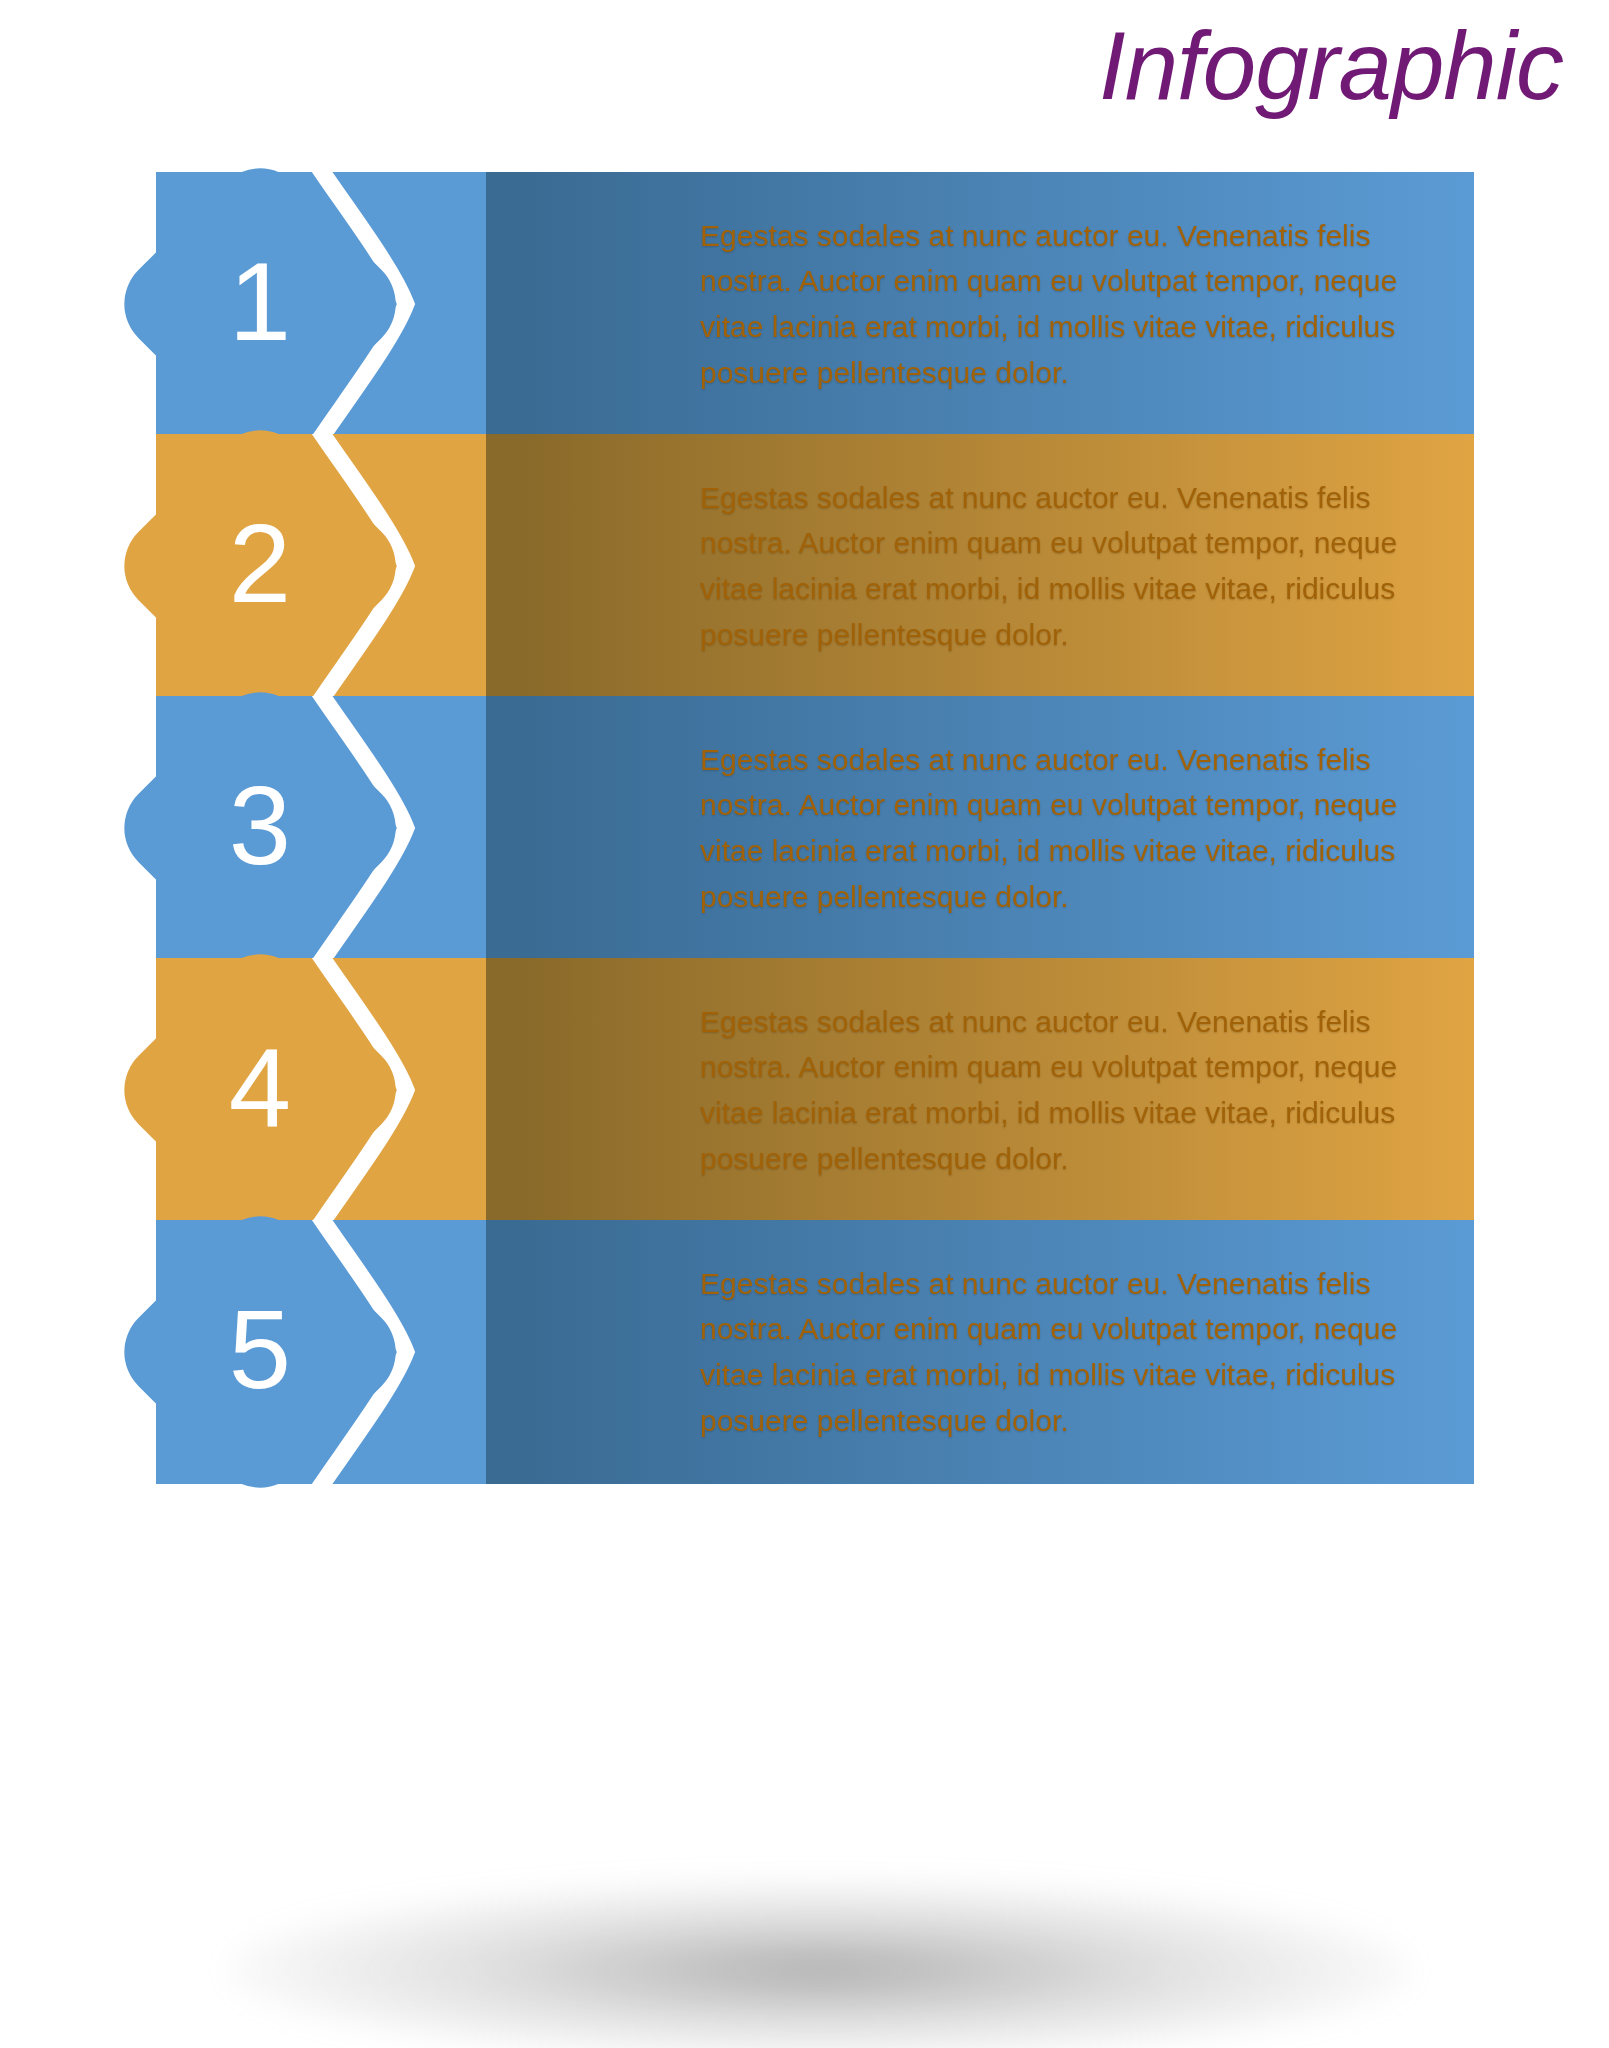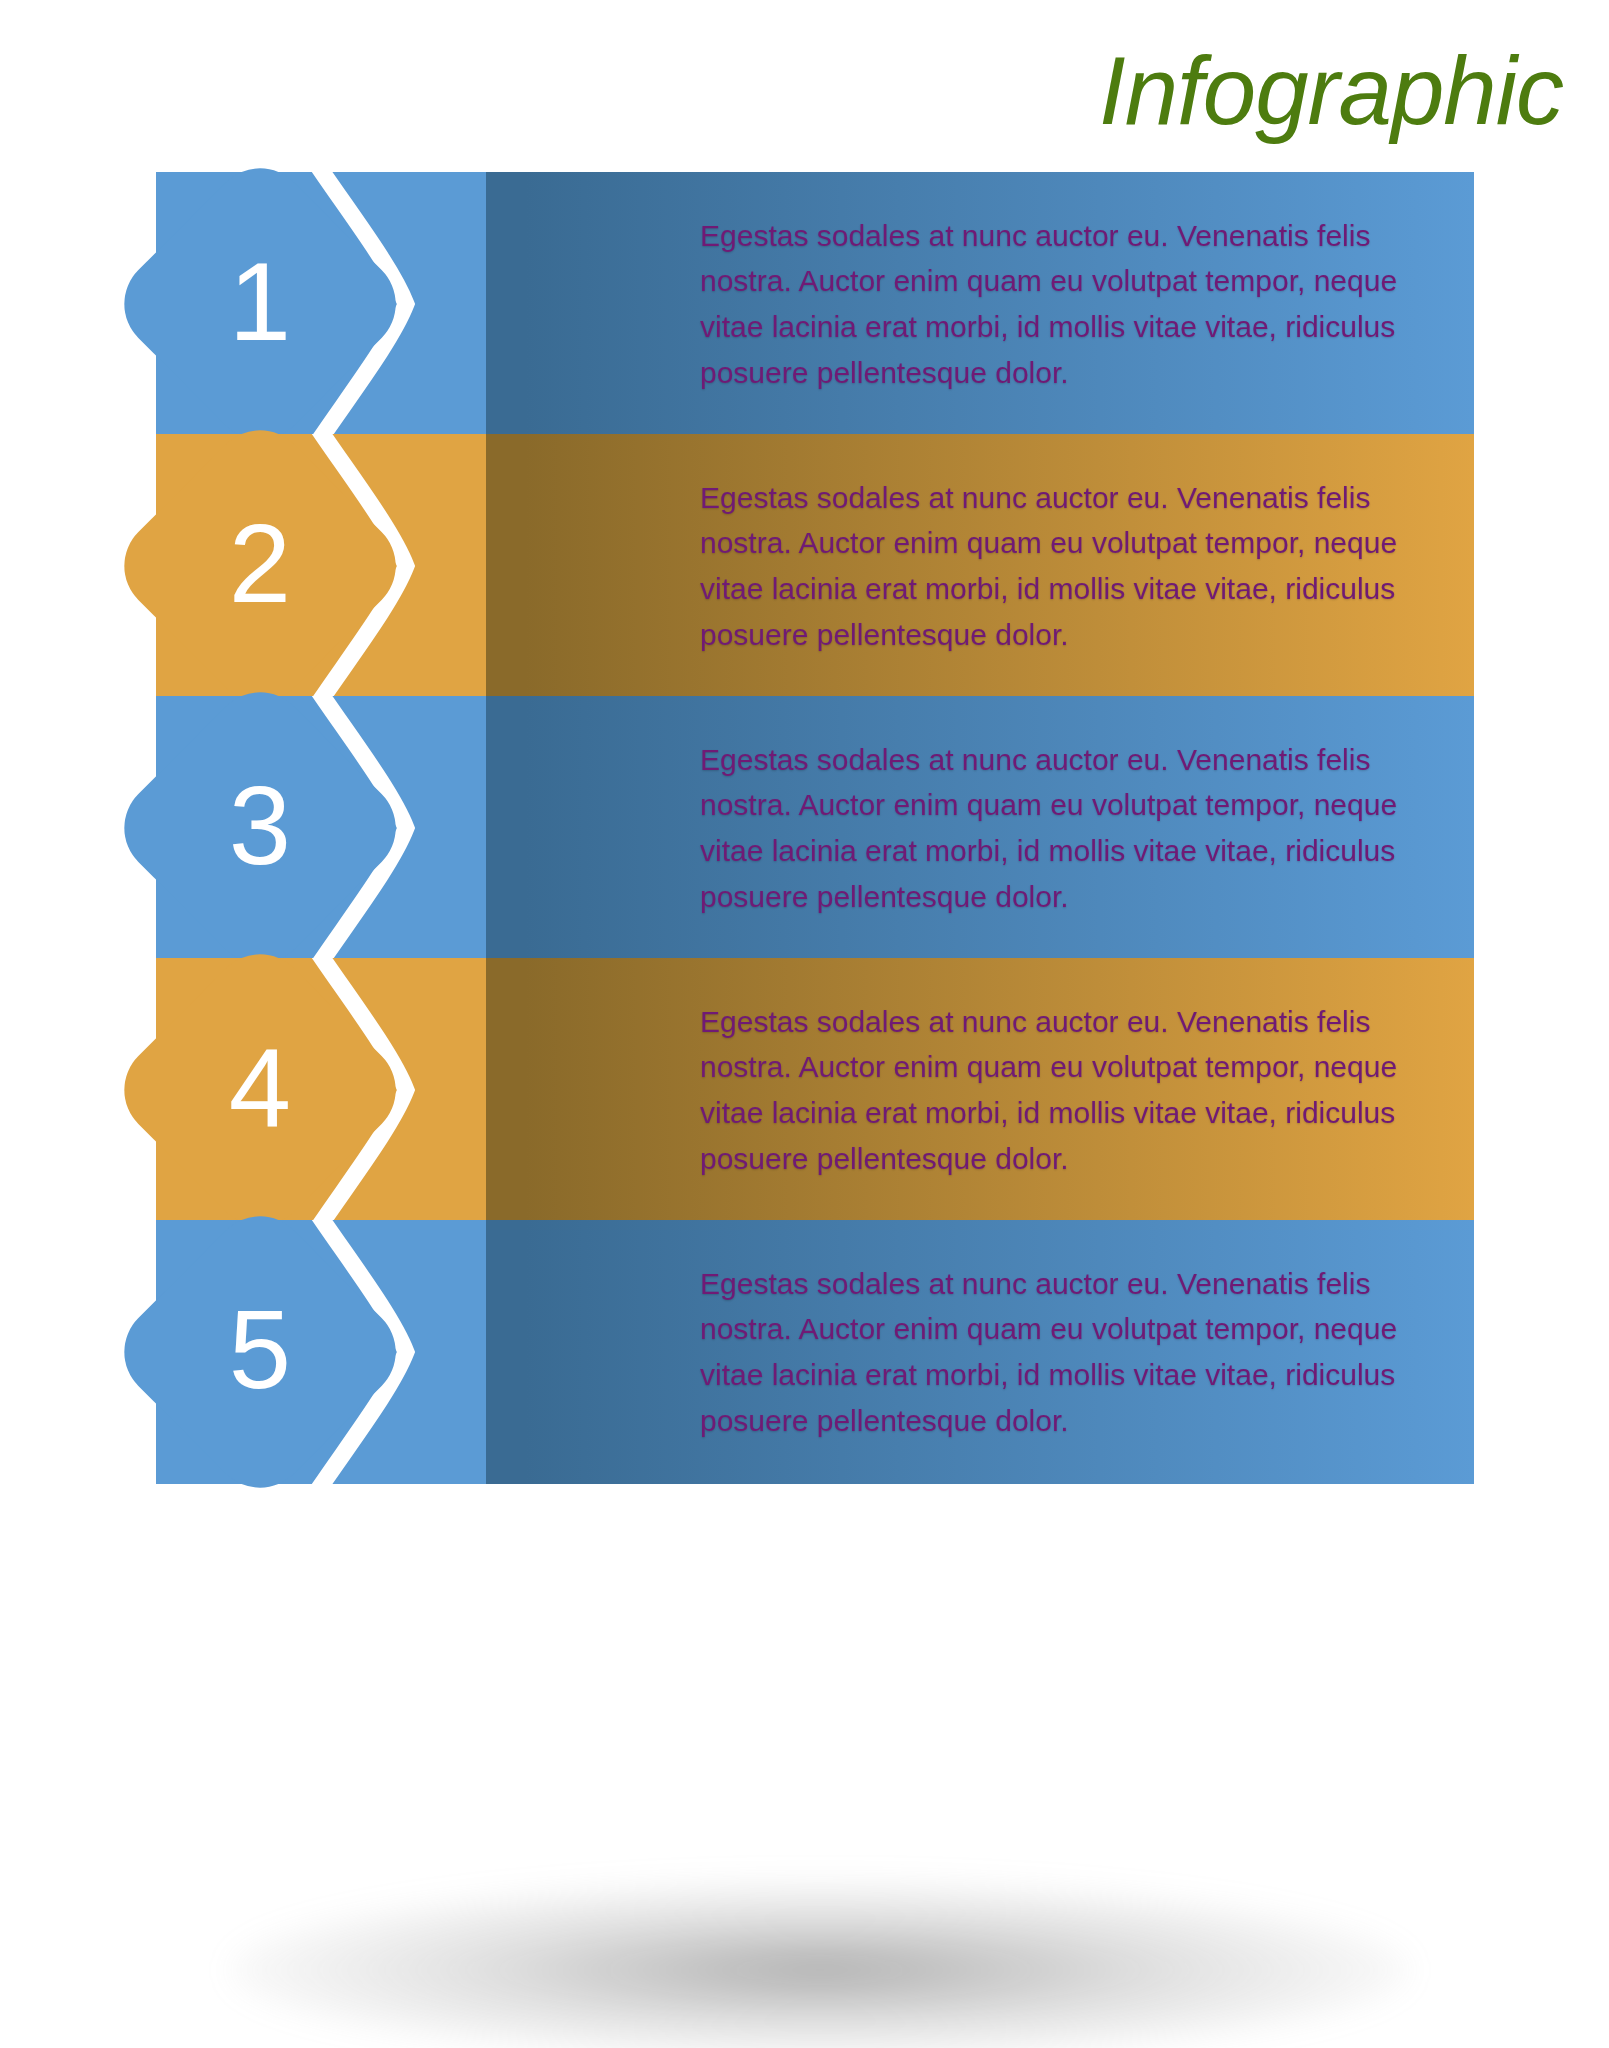--- a/index.html
+++ b/index.html
@@ -83,34 +83,34 @@
     font-family:"Liberation Sans","DejaVu Sans",sans-serif;
     transform:translateY(-2px);
   }
 
   
   .copy{
     position:absolute;
     left:700px; top:0;
     width:730px; height:264px;
     display:flex;align-items:center;
-    color:#701a75;
+    color:#a16207;
     font-size:30px;
     line-height:1.52;
     font-stretch:condensed;
     text-shadow:0 1px 2px rgba(0,0,0,0.18);
   }
   .copy p{margin:0;}
 </style>
 </head>
 <body>
 
 <div class="canvas">
 
-  <div class="title" style="color: #4d7c0f; margin-top: 25px;">Infographic</div>
+  <div class="title" style="color: #701a75;">Infographic</div>
 
   <div id="rows-host">
       <div class="row" style="top: 172px;">
     <div class="bar">
       <div class="flat" style="background: rgb(91, 155, 213);"></div>
       <div class="shade" style="background: linear-gradient(to right, rgb(58, 107, 147) 0%, rgb(58, 107, 147) 4%, rgb(91, 155, 213) 100%);"></div>
     </div>
 
     <div class="sep">
       <svg width="320" height="264" viewBox="0 0 320 264" xmlns="http://www.w3.org/2000/svg">

